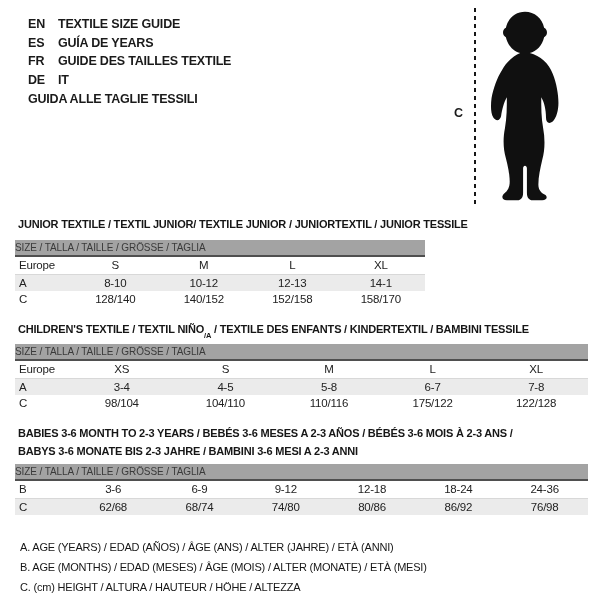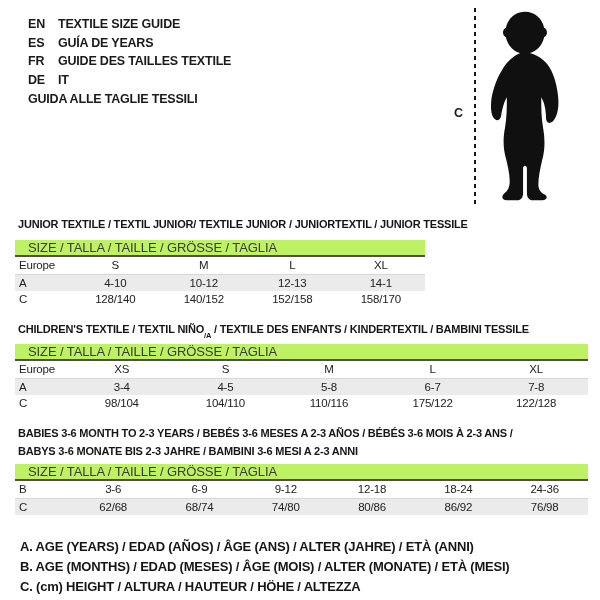--- a/index.html
+++ b/index.html
@@ -19,36 +19,36 @@
   .fig-label{position:absolute;left:454px;top:106px;font-size:12.5px;font-weight:700;}
   .silhouette{position:absolute;left:482px;top:9px;width:86px;height:197px;}
 
   
   .sec-title{position:absolute;left:18px;font-size:11px;font-weight:700;
              letter-spacing:-0.2px;white-space:nowrap;color:#161616;line-height:18px;}
   .sub{font-size:7.5px;position:relative;bottom:-2px;}
 
   
   .table{position:absolute;left:15px;}
-  .size-bar{height:15px;line-height:15px;background:#bef264;border-bottom:2px solid #4f4f4f;
-            color:#3a3a3a;font-size:13px;letter-spacing:-0.1px;padding-left:13px;}
+  .size-bar{height:15px;line-height:15px;background:#a3a3a3;border-bottom:2px solid #4f4f4f;
+            color:#3a3a3a;font-size:10px;letter-spacing:-0.1px;padding-left:0;}
   .trow{display:flex;height:16.5px;align-items:center;font-size:11.5px;letter-spacing:-0.2px;color:#222;}
   .trow.first{border-bottom:1px solid #d8d8d8;}
   .trow.stripe{background:#ebebeb;}
   .cl{text-align:left;padding-left:4px;box-sizing:border-box;}
   .cc{text-align:center;}
   .t1{top:240px;width:410px;}
   .t1 .cl{width:56px;}  .t1 .cc{width:88.5px;}
   .t2{top:344px;width:573px;}
   .t2 .cl{width:55px;}  .t2 .cc{width:103.6px;}
   .t3{top:464px;width:573px;}
   .t3 .cl{width:55px;}  .t3 .cc{width:86.3px;}
 
   
-  .legend{position:absolute;left:20px;top:537px;font-size:13px;font-weight:700;
+  .legend{position:absolute;left:20px;top:537px;font-size:11px;font-weight:400;
           line-height:20px;letter-spacing:-0.2px;white-space:nowrap;color:#161616;}
 </style>
 </head>
 <body>
 
 <div id="page">
 
   <div class="lang-block">
     <span class="lang-code">EN</span>
     <span class="lang-title">TEXTILE SIZE GUIDE</span>
@@ -79,21 +79,21 @@
     <div class="size-bar">SIZE / TALLA / TAILLE / GRÖSSE / TAGLIA</div>
     <div class="trow first">
       <span class="cl">Europe</span>
       <span class="cc">S</span>
       <span class="cc">M</span>
       <span class="cc">L</span>
       <span class="cc">XL</span>
     </div>
     <div class="trow stripe">
       <span class="cl">A</span>
-      <span class="cc">4-10</span>
+      <span class="cc">8-10</span>
       <span class="cc">10-12</span>
       <span class="cc">12-13</span>
       <span class="cc">14-1</span>
     </div>
     <div class="trow">
       <span class="cl">C</span>
       <span class="cc">128/140</span>
       <span class="cc">140/152</span>
       <span class="cc">152/158</span>
       <span class="cc">158/170</span>

